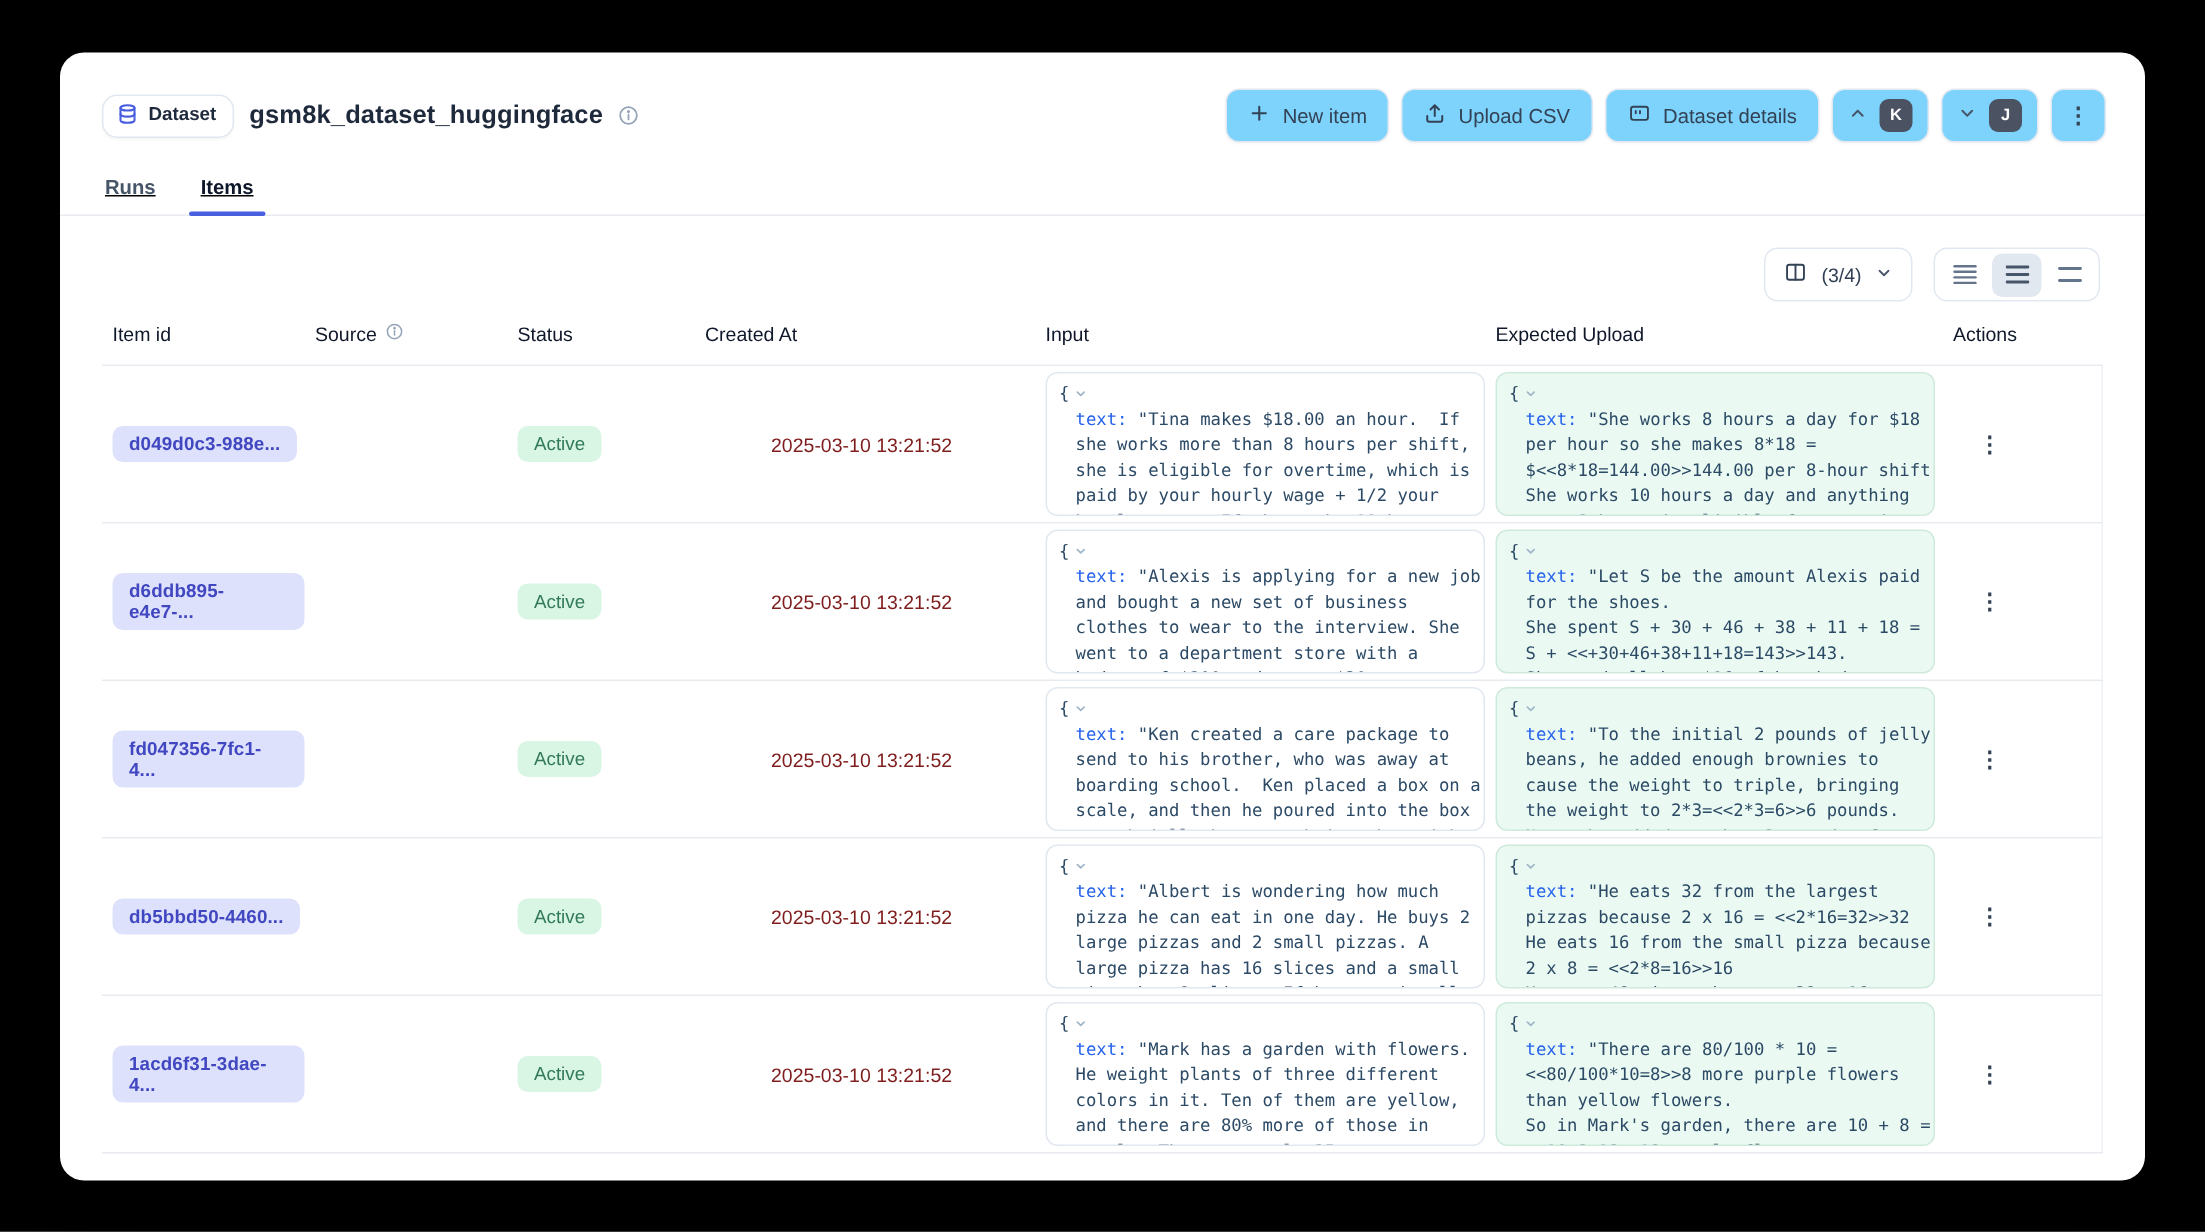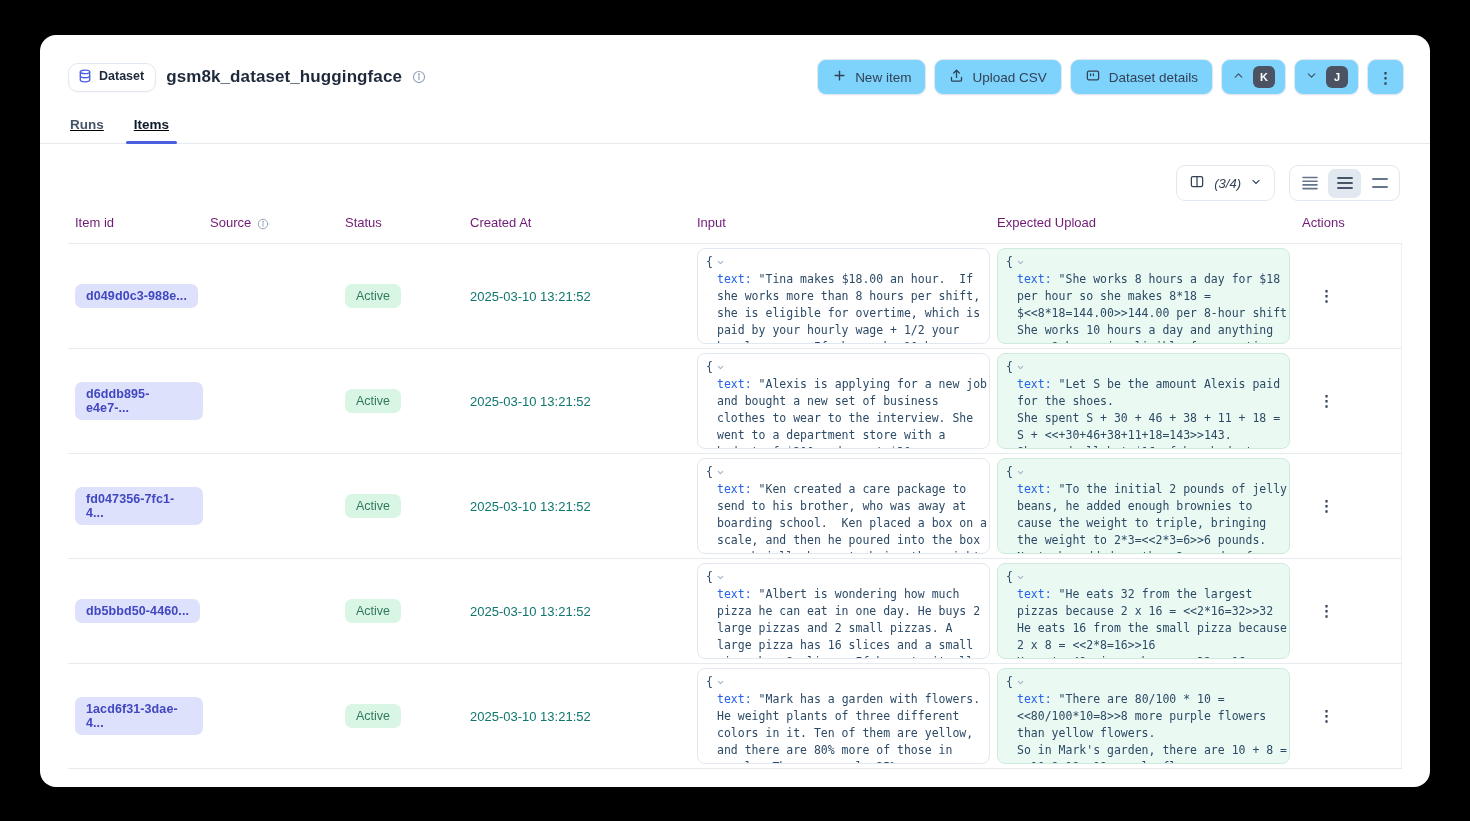--- a/index.html
+++ b/index.html
@@ -20,35 +20,35 @@
   .kebab-glyph { font-size:15px; font-weight:700; color:#334155; letter-spacing:0; line-height:1; }
 
   
   .tabs { display:flex; gap:26px; padding:0 28px; margin-top:16px; border-bottom:1px solid #e7ebf0;text-decoration:underline; }
   .tab { padding:6px 2px 11px; font-size:13.5px; font-weight:600; color:#475569; cursor:pointer; position:relative; }
   .tab.active { color:#0f172a; }
   .tab.active::after { content:""; position:absolute; left:-6px; right:-6px; bottom:-1px; height:3px; background:#4a5fe0; border-radius:2px; }
 
   
   .controls { display:flex; justify-content:flex-end; align-items:center; gap:14px; padding:21px 30px 14px 28px; }
-  .columns-btn { height:36px; display:inline-flex; align-items:center; gap:9px; padding:0 12px; border:1px solid #e2e8f0; border-radius:9px; background:#fff; font-size:13px; font-weight:500; color:#334155; cursor:pointer;font-style:italic; }
+  .columns-btn { height:36px; display:inline-flex; align-items:center; gap:9px; padding:0 12px; border:1px solid #e2e8f0; border-radius:9px; background:#fff; font-size:13px; font-weight:500; color:#334155; cursor:pointer; }
   .toggle-group { height:36px; display:inline-flex; align-items:center; gap:2px; padding:0 3px; border:1px solid #e2e8f0; border-radius:9px; background:#fff; }
   .toggle { width:33px; height:29px; display:grid; place-items:center; border-radius:7px; cursor:pointer; background:transparent; border:none; }
   .toggle.active { background:#e2e8f0; }
 
   
   .table { margin:0 28px; }
   .grid { display:grid; grid-template-columns:135px 135px 125px 227px 300px 305px 1fr; }
   .thead { border-bottom:1px solid #e7ebf0; padding-bottom:13px; }
-  .th { font-size:13px; font-weight:500; color:#701a75; padding-left:7px; display:flex; align-items:flex-end; gap:6px; }
+  .th { font-size:13px; font-weight:500; color:#0f172a; padding-left:7px; display:flex; align-items:flex-start; gap:6px; }
   .trow { height:105px; border-bottom:1px solid #e7ebf0; align-items:center; }
   .cell { padding-left:7px; }
   .id-badge { display:inline-block; background:#dee1fb; color:#4047c0; font-size:12.5px; font-weight:700; padding:5px 11px; border-radius:7px; letter-spacing:.1px; cursor:pointer; }
   .status-badge { display:inline-block; background:#d9f6e5; color:#32795a; font-size:12.5px; font-weight:500; padding:5px 11px; border-radius:7px; }
-  .created-at { font-size:13px; color:#0f766e; }
+  .created-at { font-size:13px; color:#7f1d1d;margin-left:44px; }
   .json-box { width:293px; height:96px; border:1px solid #e2e8f0; border-radius:8px; background:#fff; padding:5px 8px; overflow:hidden; font-family:"DejaVu Sans Mono", monospace; font-size:11.5px; line-height:17px; color:#2c4a66; }
   .json-box.green { background:#eafaf2; border-color:#cfeadb; }
   .code-line { white-space:pre; }
   .code-line.indent { padding-left:11px; }
   .code-key { color:#2563eb;margin-top:12px; }
   .brace-row { display:flex; align-items:center; gap:3px; }
   .chev { color:#9fb6c9; display:inline-flex; }
   .kebab-btn { background:none; border:none; cursor:pointer; padding:4px 8px; margin-left:9px; }
   .tbody .cell.actions { border-right:1px solid #eef1f5; height:100%; display:flex; align-items:center; }
 </style>

